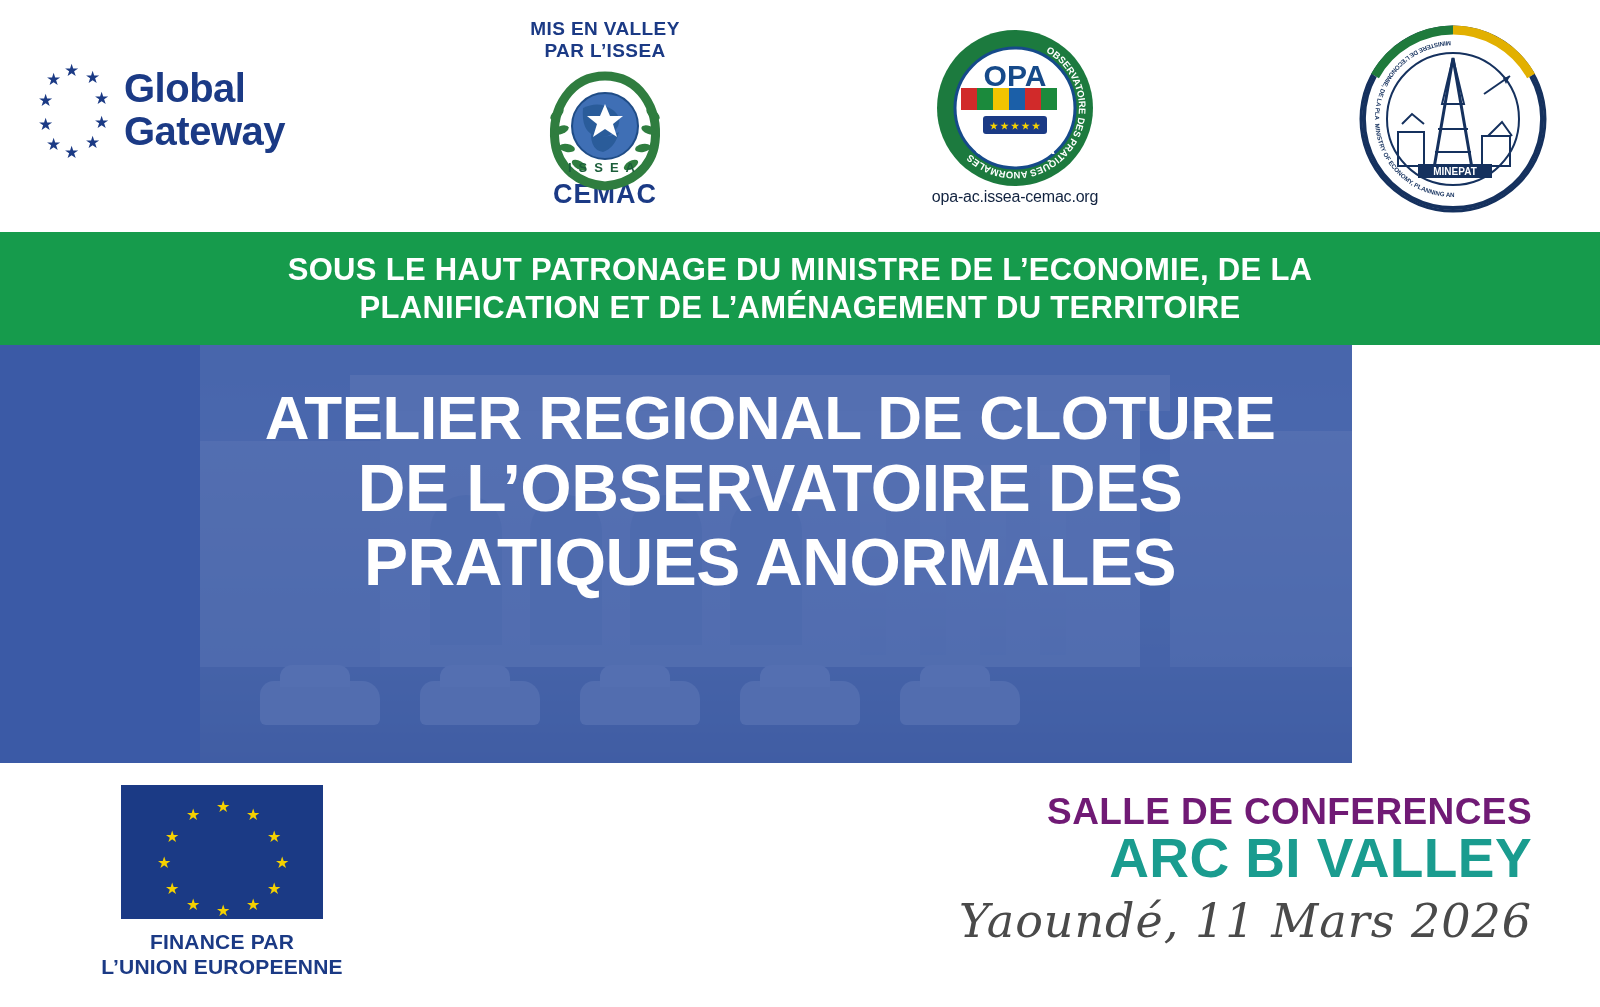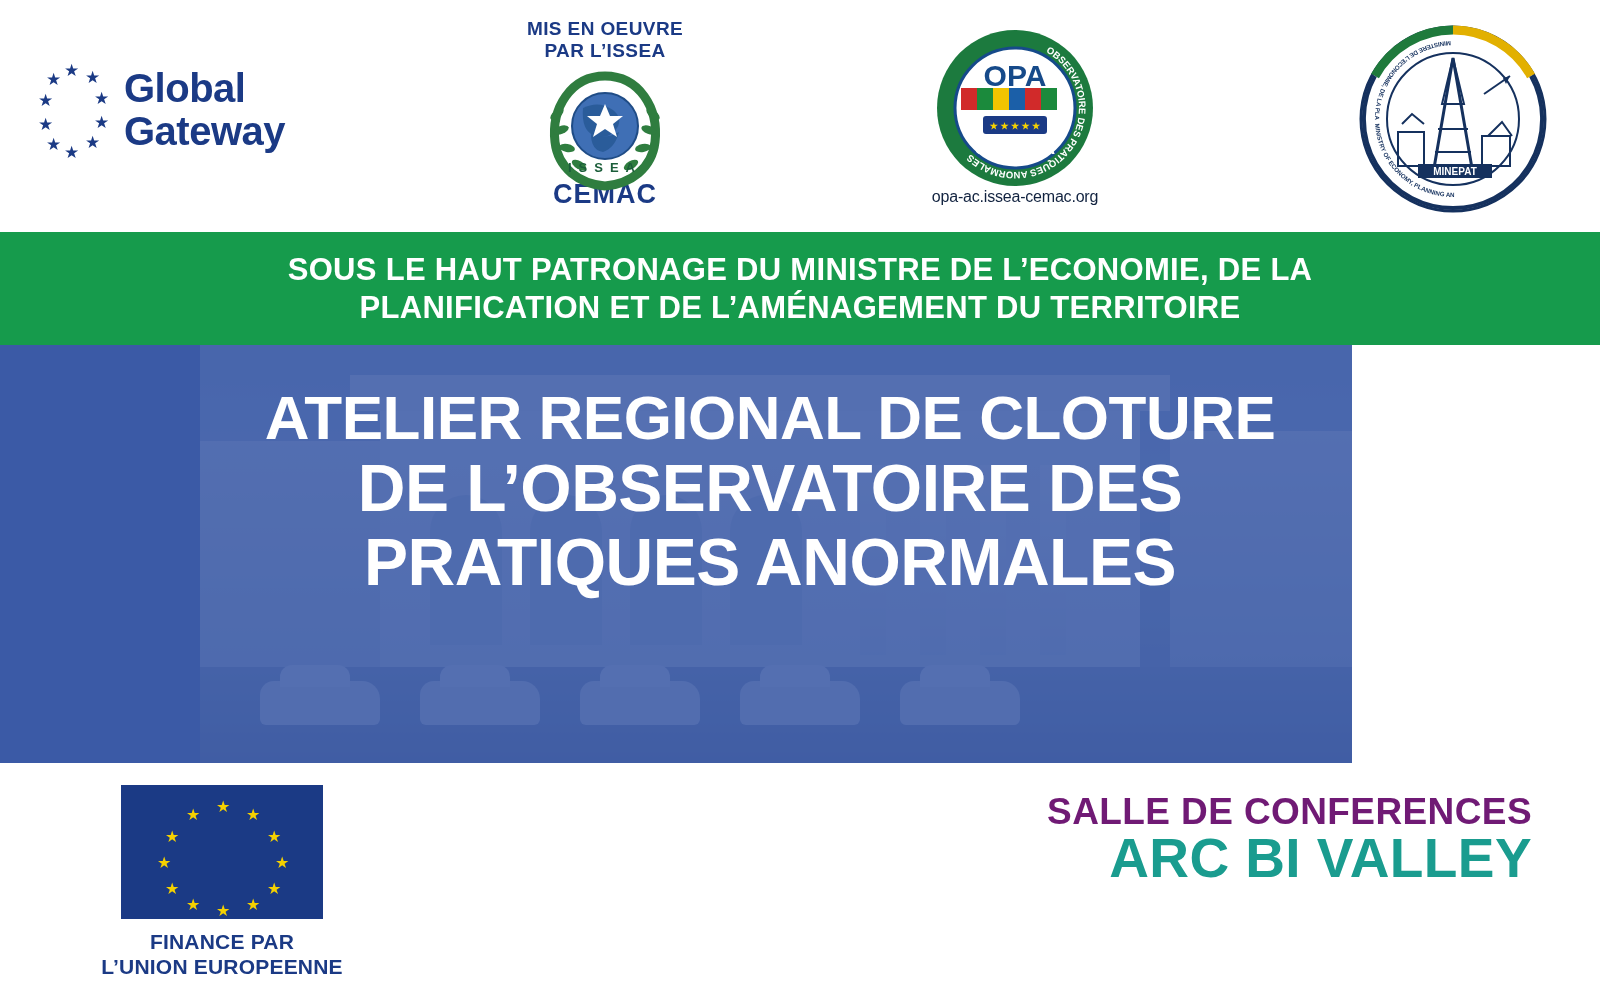--- a/index.html
+++ b/index.html
@@ -296,21 +296,21 @@
       <span style="left:26px; top:82px;">★</span>
     </div>
     <div class="gg-text">
       <div>Global</div>
       <div>Gateway</div>
     </div>
   </div>
 
   <div class="cemac-wrap">
     <div class="cemac-top">
-      <div>MIS EN OEUVRE</div>
+      <div>MIS EN VALLEY</div>
       <div>PAR L’ISSEA</div>
     </div>
     <div class="cemac-emblem">
       <svg width="128" height="126" viewBox="0 0 128 126">
 
         <path d="M64 8 C30 8 10 40 14 74 C17 100 38 116 64 118 C90 116 111 100 114 74 C118 40 98 8 64 8 Z" fill="none" stroke="#2f7d3f" stroke-width="9"></path>
         <g fill="#2f7d3f">
           <ellipse cx="16" cy="46" rx="8" ry="4" transform="rotate(-40 16 46)"></ellipse>
           <ellipse cx="20" cy="62" rx="8" ry="4" transform="rotate(-20 20 62)"></ellipse>
           <ellipse cx="26" cy="80" rx="8" ry="4" transform="rotate(10 26 80)"></ellipse>
@@ -450,14 +450,15 @@
     </div>
     <div class="eu-text">
       <div>FINANCE PAR</div>
       <div>L’UNION EUROPEENNE</div>
     </div>
   </div>
 
   <div class="venue">
     <div class="venue-l1">SALLE DE CONFERENCES</div>
     <div class="venue-l2">ARC BI VALLEY</div>
+    <div class="venue-date">Yaoundé, 11 Mars 2026</div>
   </div>
 </div>
 
 </body></html>

